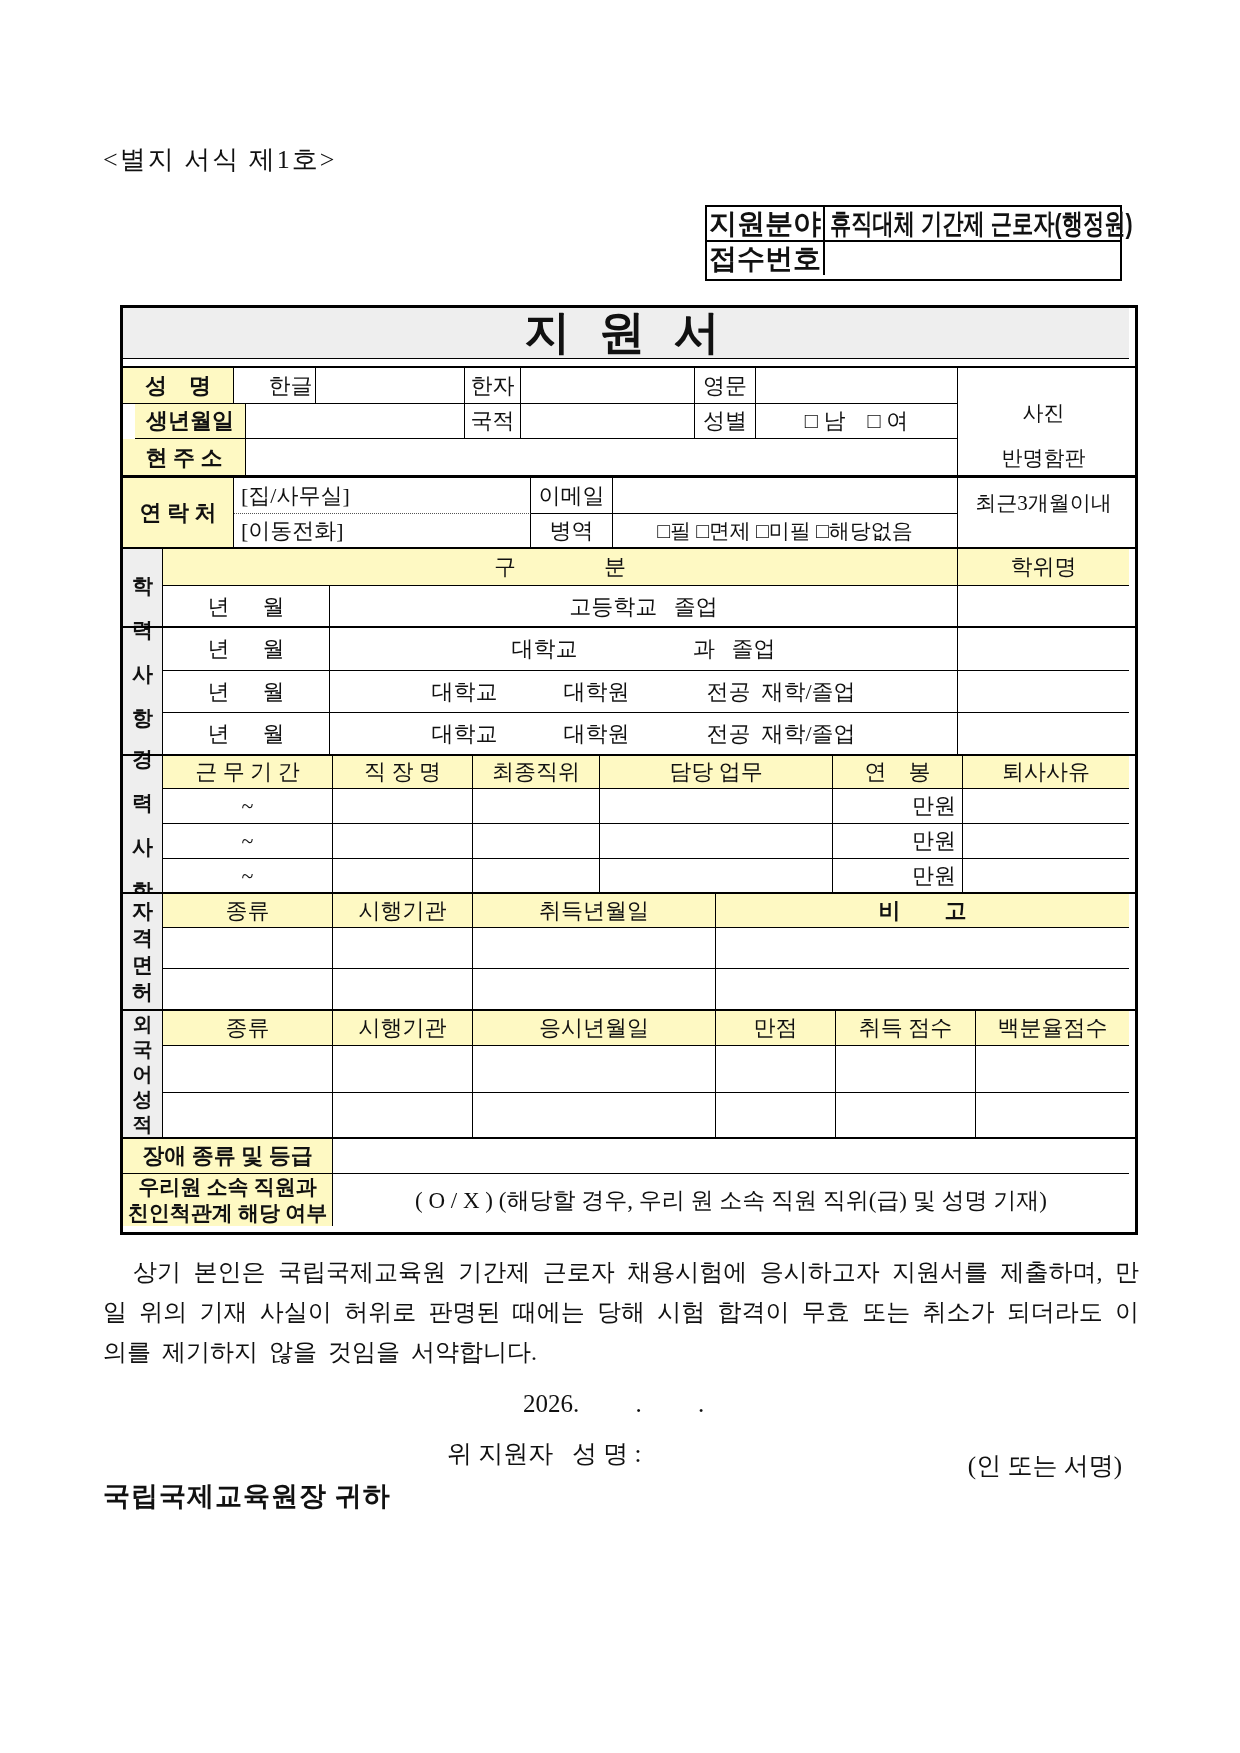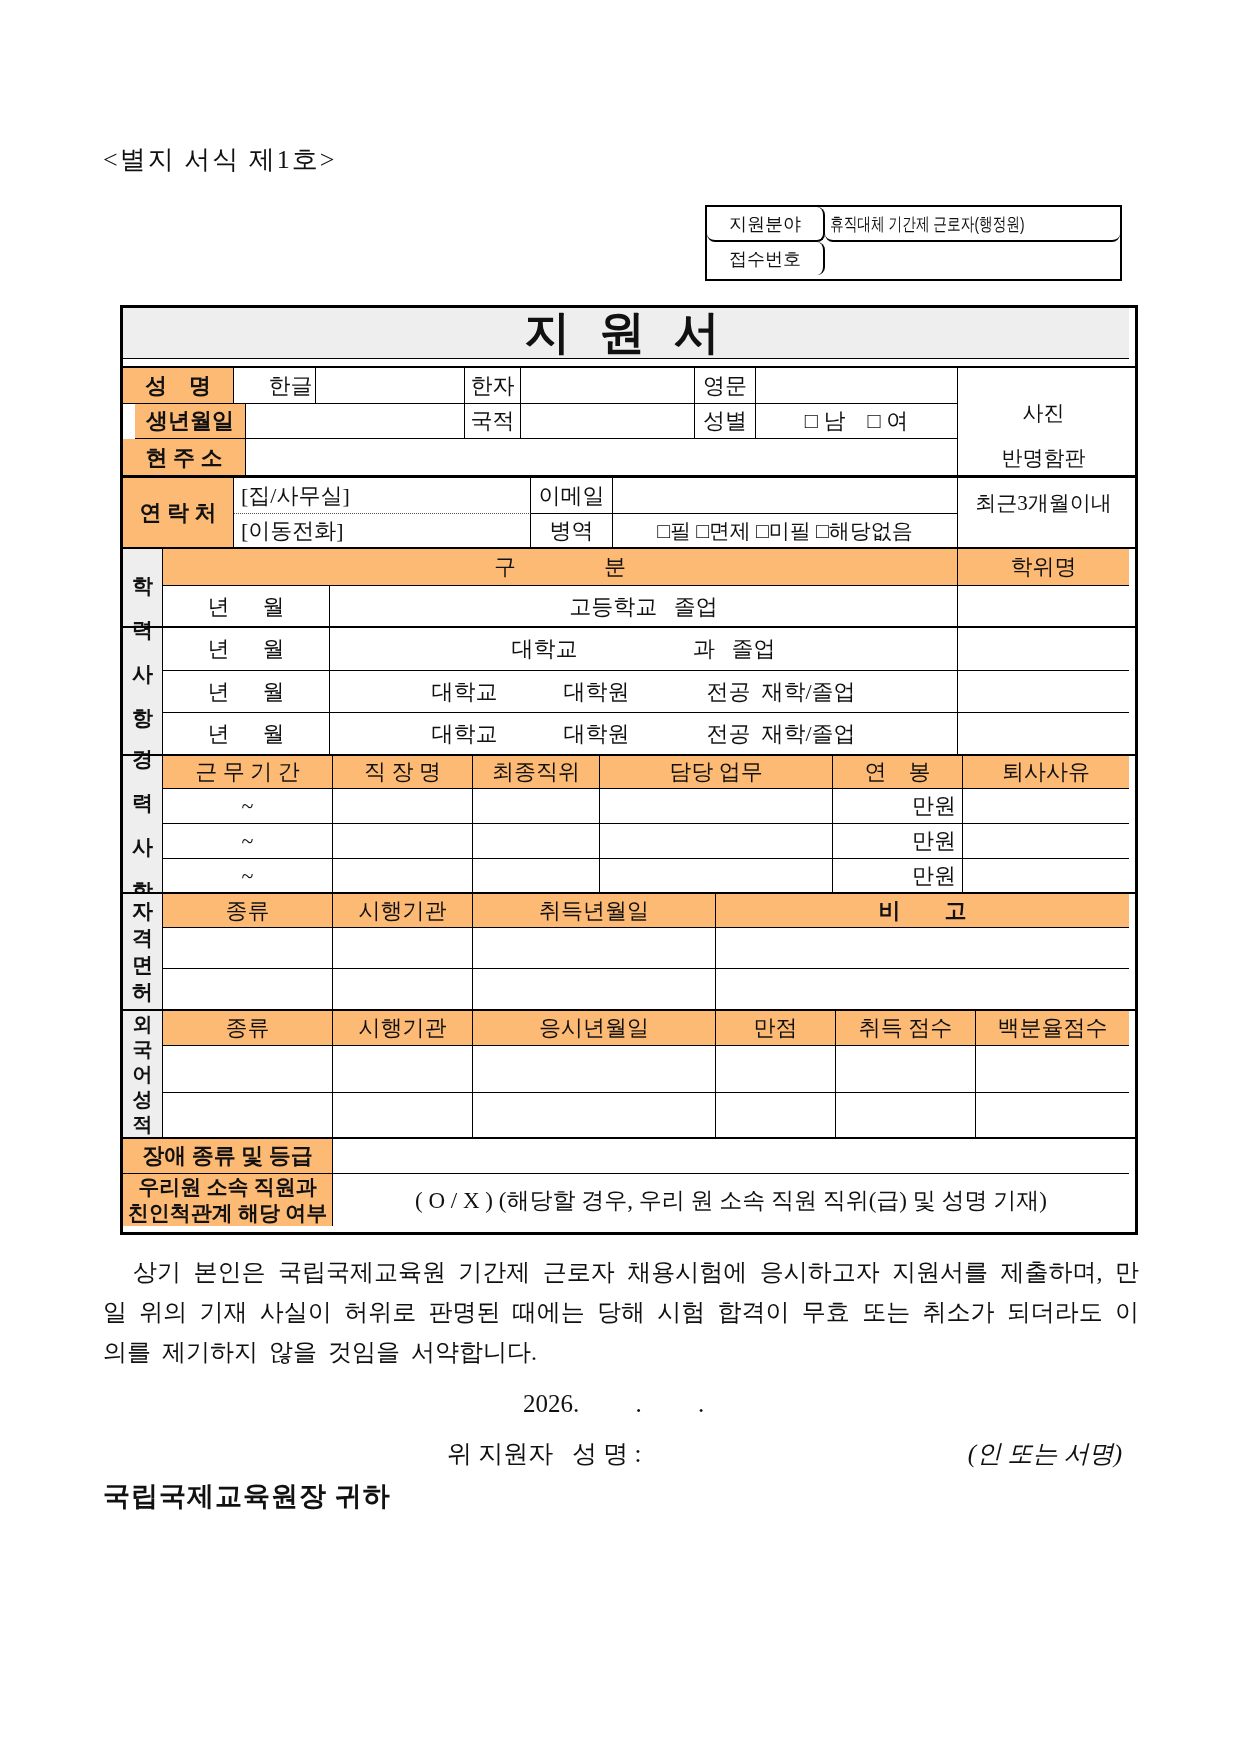--- a/index.html
+++ b/index.html
@@ -2,32 +2,32 @@
 <html><head>
 <meta charset="utf-8">
 <style>
   html,body{margin:0;padding:0;background:#fff;}
   .page{position:relative;width:1240px;height:1753px;background:#ffffff;overflow:hidden;
         font-family:"Liberation Serif","DejaVu Serif",serif;color:#111;}
   .abs{position:absolute;box-sizing:border-box;}
   
   .c{position:absolute;box-sizing:border-box;border-right:1px solid #000;border-bottom:1px solid #000;
      display:flex;align-items:center;justify-content:center;font-size:22px;white-space:pre-wrap;text-align:center;}
-  .lbl{background:#fdba74;font-weight:bold;}
+  .lbl{background:#fef9c3;font-weight:bold;}
   .nr{border-right:none;}
   .nb{border-bottom:none;}
   .leftal{justify-content:flex-start;text-align:left;padding-left:7px;}
   .rightal{justify-content:flex-end;text-align:right;padding-right:6px;}
   .vlab{background:#eeeeee;font-weight:bold;word-break:break-all;font-size:21px;line-height:44px;
         padding:0 9px;text-align:center;}
   .sep{position:absolute;left:0;right:0;background:#000;}
   .maintable{position:absolute;left:120px;top:305px;width:1012px;height:924px;border:3px solid #000;}
   .toptable{position:absolute;left:705px;top:205px;width:413px;height:72px;border:2px solid #000;}
   .tc{position:absolute;box-sizing:border-box;display:flex;align-items:center;
-      font-family:"Liberation Sans","DejaVu Sans",sans-serif;font-weight:normal;font-size:18px;border-radius:8px;}
+      font-family:"Liberation Sans","DejaVu Sans",sans-serif;font-weight:bold;font-size:28px;}
   .title-cell{font-family:"Liberation Sans","DejaVu Sans",sans-serif;font-weight:800;font-size:46px;
       letter-spacing:8px;background:#eeeeee;}
   .photo-cell{white-space:pre-line;line-height:2.15;font-size:21px;}
   .pledge{position:absolute;left:103px;top:1252px;width:1036px;font-size:24px;line-height:40px;
       text-align:justify;text-indent:30px;word-spacing:5px;}
   .dateline{position:absolute;left:523px;top:1390px;font-size:25px;white-space:pre;}
   .sigrow{position:absolute;left:0;top:1437px;width:1240px;height:36px;}
   .recipient{position:absolute;left:103px;top:1478px;font-size:27px;font-weight:bold;letter-spacing:1px;}
   .doclabel{position:absolute;left:103px;top:142px;font-size:26px;letter-spacing:2px;}
   .squeeze{display:inline-block;transform:scaleX(0.76);transform-origin:0 50%;white-space:nowrap;}
@@ -183,18 +183,18 @@
     <div class="sep" style="top:701px;height:2px;"></div>
     <div class="sep" style="top:829px;height:2px;"></div>
   </div>
 
   <div class="pledge">상기 본인은 국립국제교육원 기간제 근로자 채용시험에 응시하고자 지원서를 제출하며, 만일 위의 기재 사실이 허위로 판명된 때에는 당해 시험 합격이 무효 또는 취소가 되더라도 이의를 제기하지 않을 것임을 서약합니다.</div>
 
   <div class="dateline">2026.         .         .</div>
 
   <div class="sigrow">
     <span class="abs" style="left:447px;top:0;font-size:25px;white-space:pre;">위 지원자   성 명 :</span>
-    <span class="abs" style="right:118px;top:0;font-size:25px;white-space:pre;font-style:italic;">(인 또는 서명)</span>
+    <span class="abs" style="right:118px;top:12px;font-size:25px;white-space:pre;">(인 또는 서명)</span>
   </div>
 
   <div class="recipient">국립국제교육원장 귀하</div>
 
 </div>
 
 </body></html>

